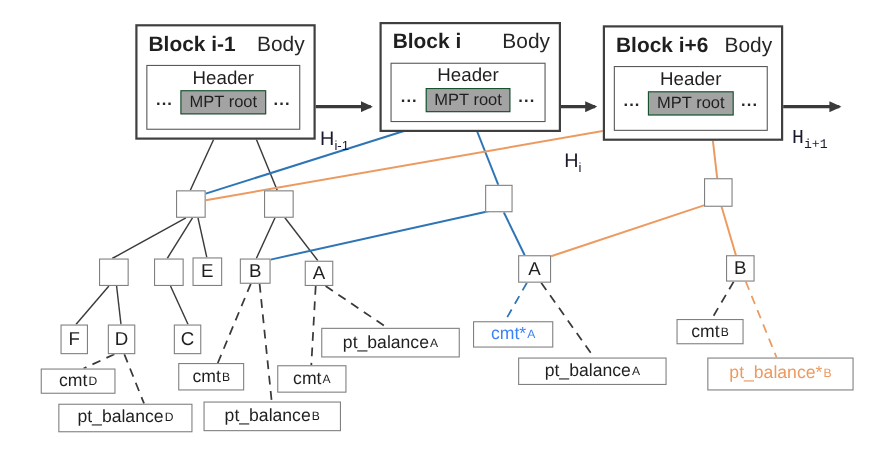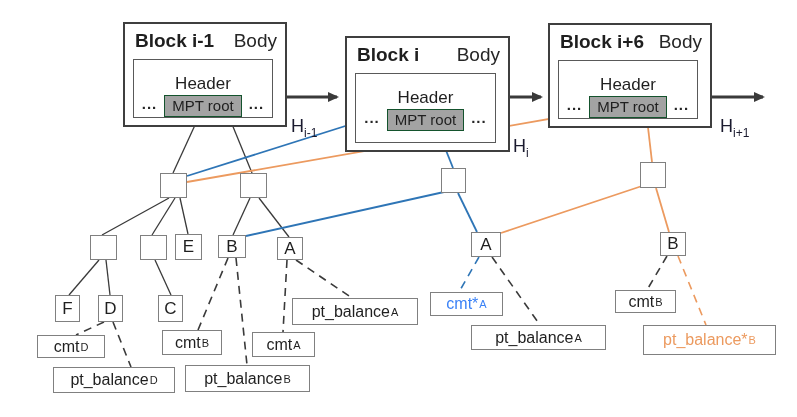--- a/index.html
+++ b/index.html
@@ -5,37 +5,37 @@
   html,body{margin:0;padding:0;background:#fff;}
   #stage{
     position:relative;width:797px;height:417px;background:#ffffff;
     font-family:"Liberation Sans", sans-serif;color:#1f1f1f;overflow:hidden;
   }
   #edge-layer{position:absolute;left:0;top:0;width:797px;height:417px;}
 
   
   .block{position:absolute;border:2px solid #3f3f3f;background:#fff;box-sizing:border-box;}
   .block-0{left:123px;top:22px;width:164px;height:105px;}
-  .block-1{left:345px;top:36px;width:165px;height:116px;}
+  .block-1{left:345px;top:20px;width:165px;height:100px;}
   .block-2{left:548px;top:23px;width:164px;height:105px;}
   .block-titlebar{display:flex;justify-content:space-between;align-items:center;padding:6px 8px 0 10px;}
   .block-title{font-weight:bold;font-size:19px;letter-spacing:0px;}
   .block-body{font-size:19px;color:#262626;}
   .header-box{position:absolute;left:8px;right:12px;top:35px;bottom:7px;border:1.5px solid #595959;box-sizing:border-box;background:#fff;}
-  .header-label{text-align:center;font-size:17px;margin-top:14px;}
+  .header-label{text-align:center;font-size:17px;margin-top:1px;}
   .mpt-row{display:flex;justify-content:center;align-items:center;gap:7px;margin-top:1px;}
   .dots{font-size:15px;font-weight:bold;color:#262626;letter-spacing:1px;position:relative;top:-3px;}
   .mpt-root{border:1px solid #14532d;font-size:15px;padding:1px 7px 2px 7px;background:#a3a3a3;}
 
   
   .hash-label{position:absolute;font-size:18px;color:#1a1a2e;margin-top:48px;}
   .hash-label sub{font-size:12px;}
   .hash-0{left:291px;top:68px;}
   .hash-1{left:513px;top:88px;}
-  .hash-2{left:720px;top:68px;}
+  .hash-2{left:720px;top:68px;font-family:Liberation Mono, monospace;}
 
   
   .tree-node{position:absolute;border:1px solid #808080;background:#fff;box-sizing:border-box;
     display:flex;align-items:center;justify-content:center;font-size:17px;color:#1f1f1f;}
   .leaf-box{position:absolute;border:1px solid #808080;background:#fff;box-sizing:border-box;
     display:flex;align-items:center;justify-content:center;font-size:16px;white-space:nowrap;}
   .leaf-box .lb-sub{font-size:11px;vertical-align:-4px;margin-left:1px;}
 </style>
 </head>
 <body>

